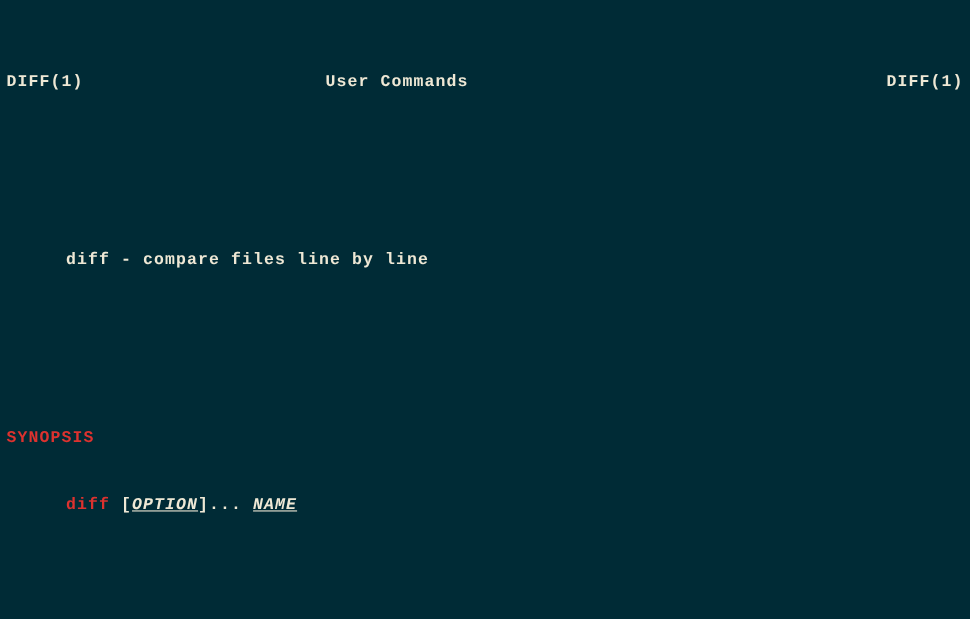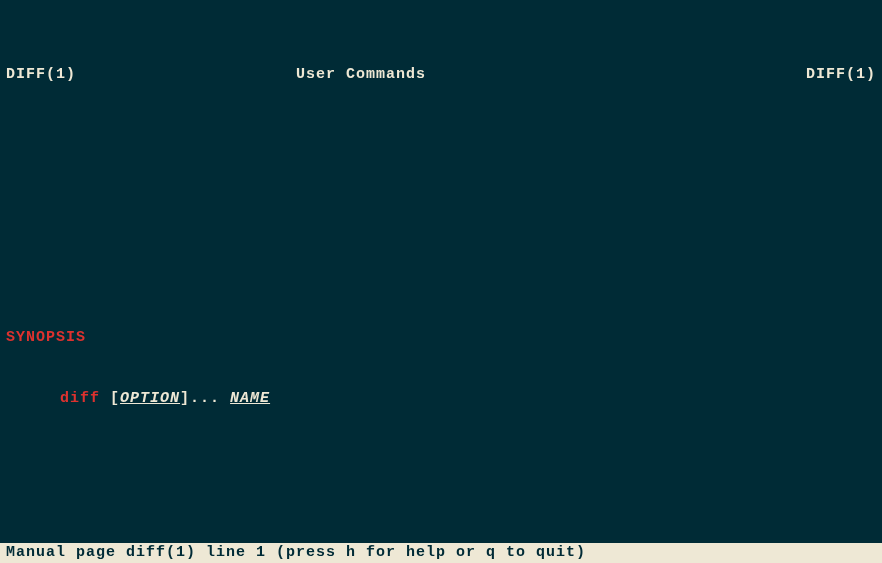--- a/index.html
+++ b/index.html
@@ -53,32 +53,32 @@
   <div class="content">
 
     <div class="hdr-row">
       <span class="hdr-left">DIFF(1)</span>
       <span class="hdr-mid">User Commands</span>
       <span class="hdr-right">DIFF(1)</span>
     </div>
 
     <div class="blank"></div>
 
+    <div class="ind1">diff - compare files line by line</div>
 
     <div class="blank"></div>
 
     <div class="red">SYNOPSIS</div>
     <div class="ind1"><span class="red">diff</span><span> [</span><span class="und">OPTION</span><span>]... </span><span class="und">NAME</span></div>
 
     
 
     
     
     
     
     
 
     
 
   </div>
 
-  <div class="status">Manual page diff(1) line 1 (press h for help or q to quit)</div>
 </div>
 
 </body></html>

